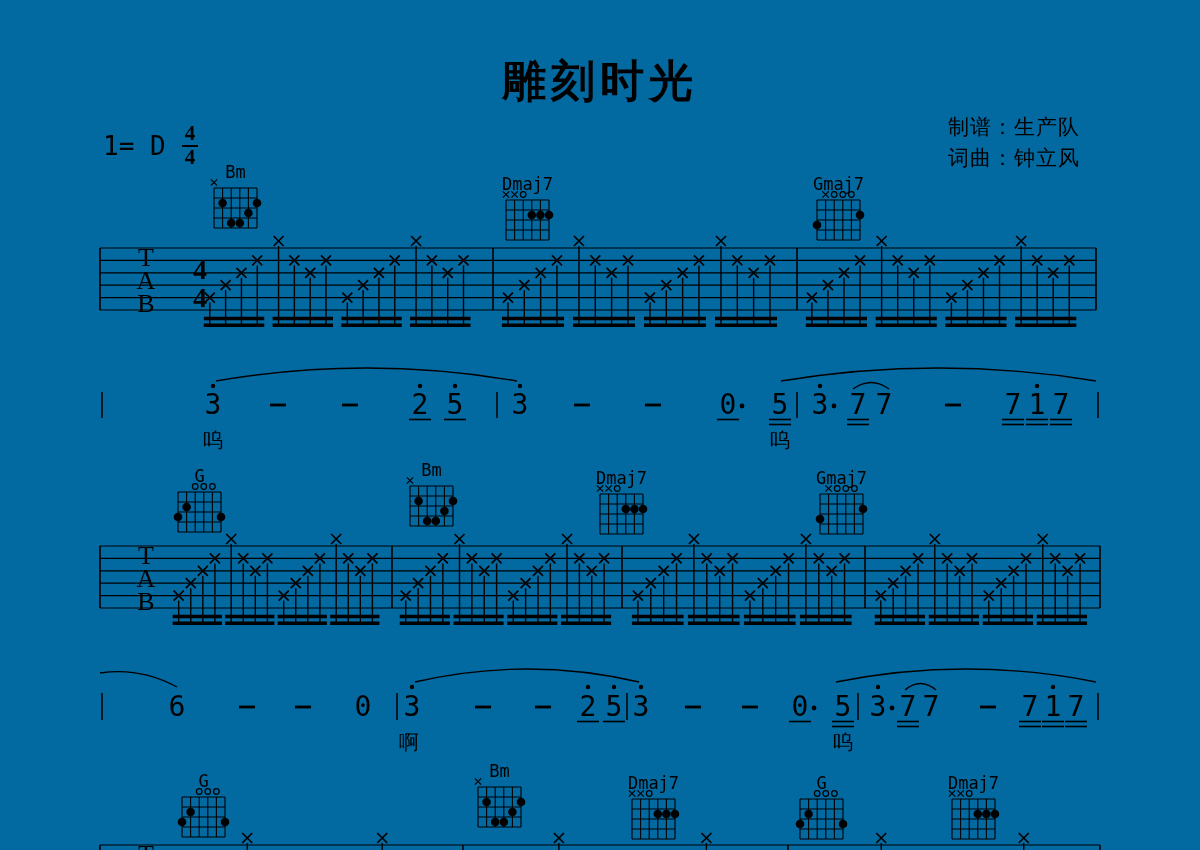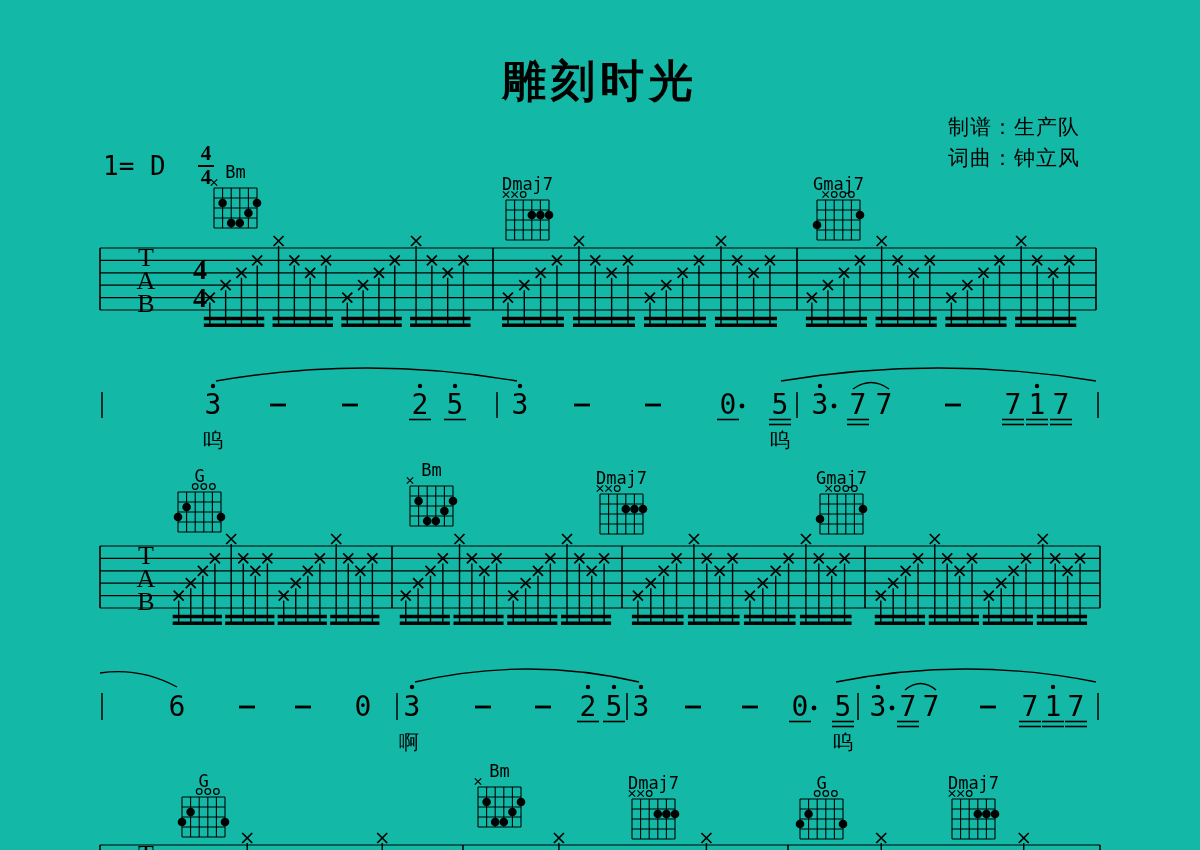--- a/index.html
+++ b/index.html
@@ -1,21 +1,21 @@
 <!DOCTYPE html>
 <html><head>
 <meta charset="utf-8">
 <style>
   html,body{margin:0;padding:0;background:#fff;}
-  #page{position:relative;width:1200px;height:850px;background:#14b8a6;overflow:hidden;
+  #page{position:relative;width:1200px;height:850px;background:#0369a1;overflow:hidden;
         font-family:"DejaVu Sans",sans-serif;color:#000;}
   .title{position:absolute;top:52px;left:0;width:100%;text-align:center;
          font-size:44px;font-weight:bold;letter-spacing:5px;}
   .credits{position:absolute;left:948px;top:112px;font-size:21px;line-height:31px;letter-spacing:1px;}
-  .keysig{position:absolute;left:103px;top:144px;display:flex;align-items:center;gap:32px;justify-content:center;}
+  .keysig{position:absolute;left:103px;top:124px;display:flex;align-items:center;gap:16px;justify-content:center;}
   .keysig .key{font-family:"DejaVu Sans Mono",monospace;font-size:26px;}
   .frac{display:inline-flex;flex-direction:column;align-items:center;
         font-family:"Liberation Serif",serif;font-weight:bold;font-size:21px;line-height:0.95;}
   .frac .num{padding:0 3px 1px;}
   .frac .den{border-top:2px solid #000;padding:1px 3px 0;}
   #score-svg{position:absolute;left:0;top:0;}
 </style>
 </head>
 <body>
 

